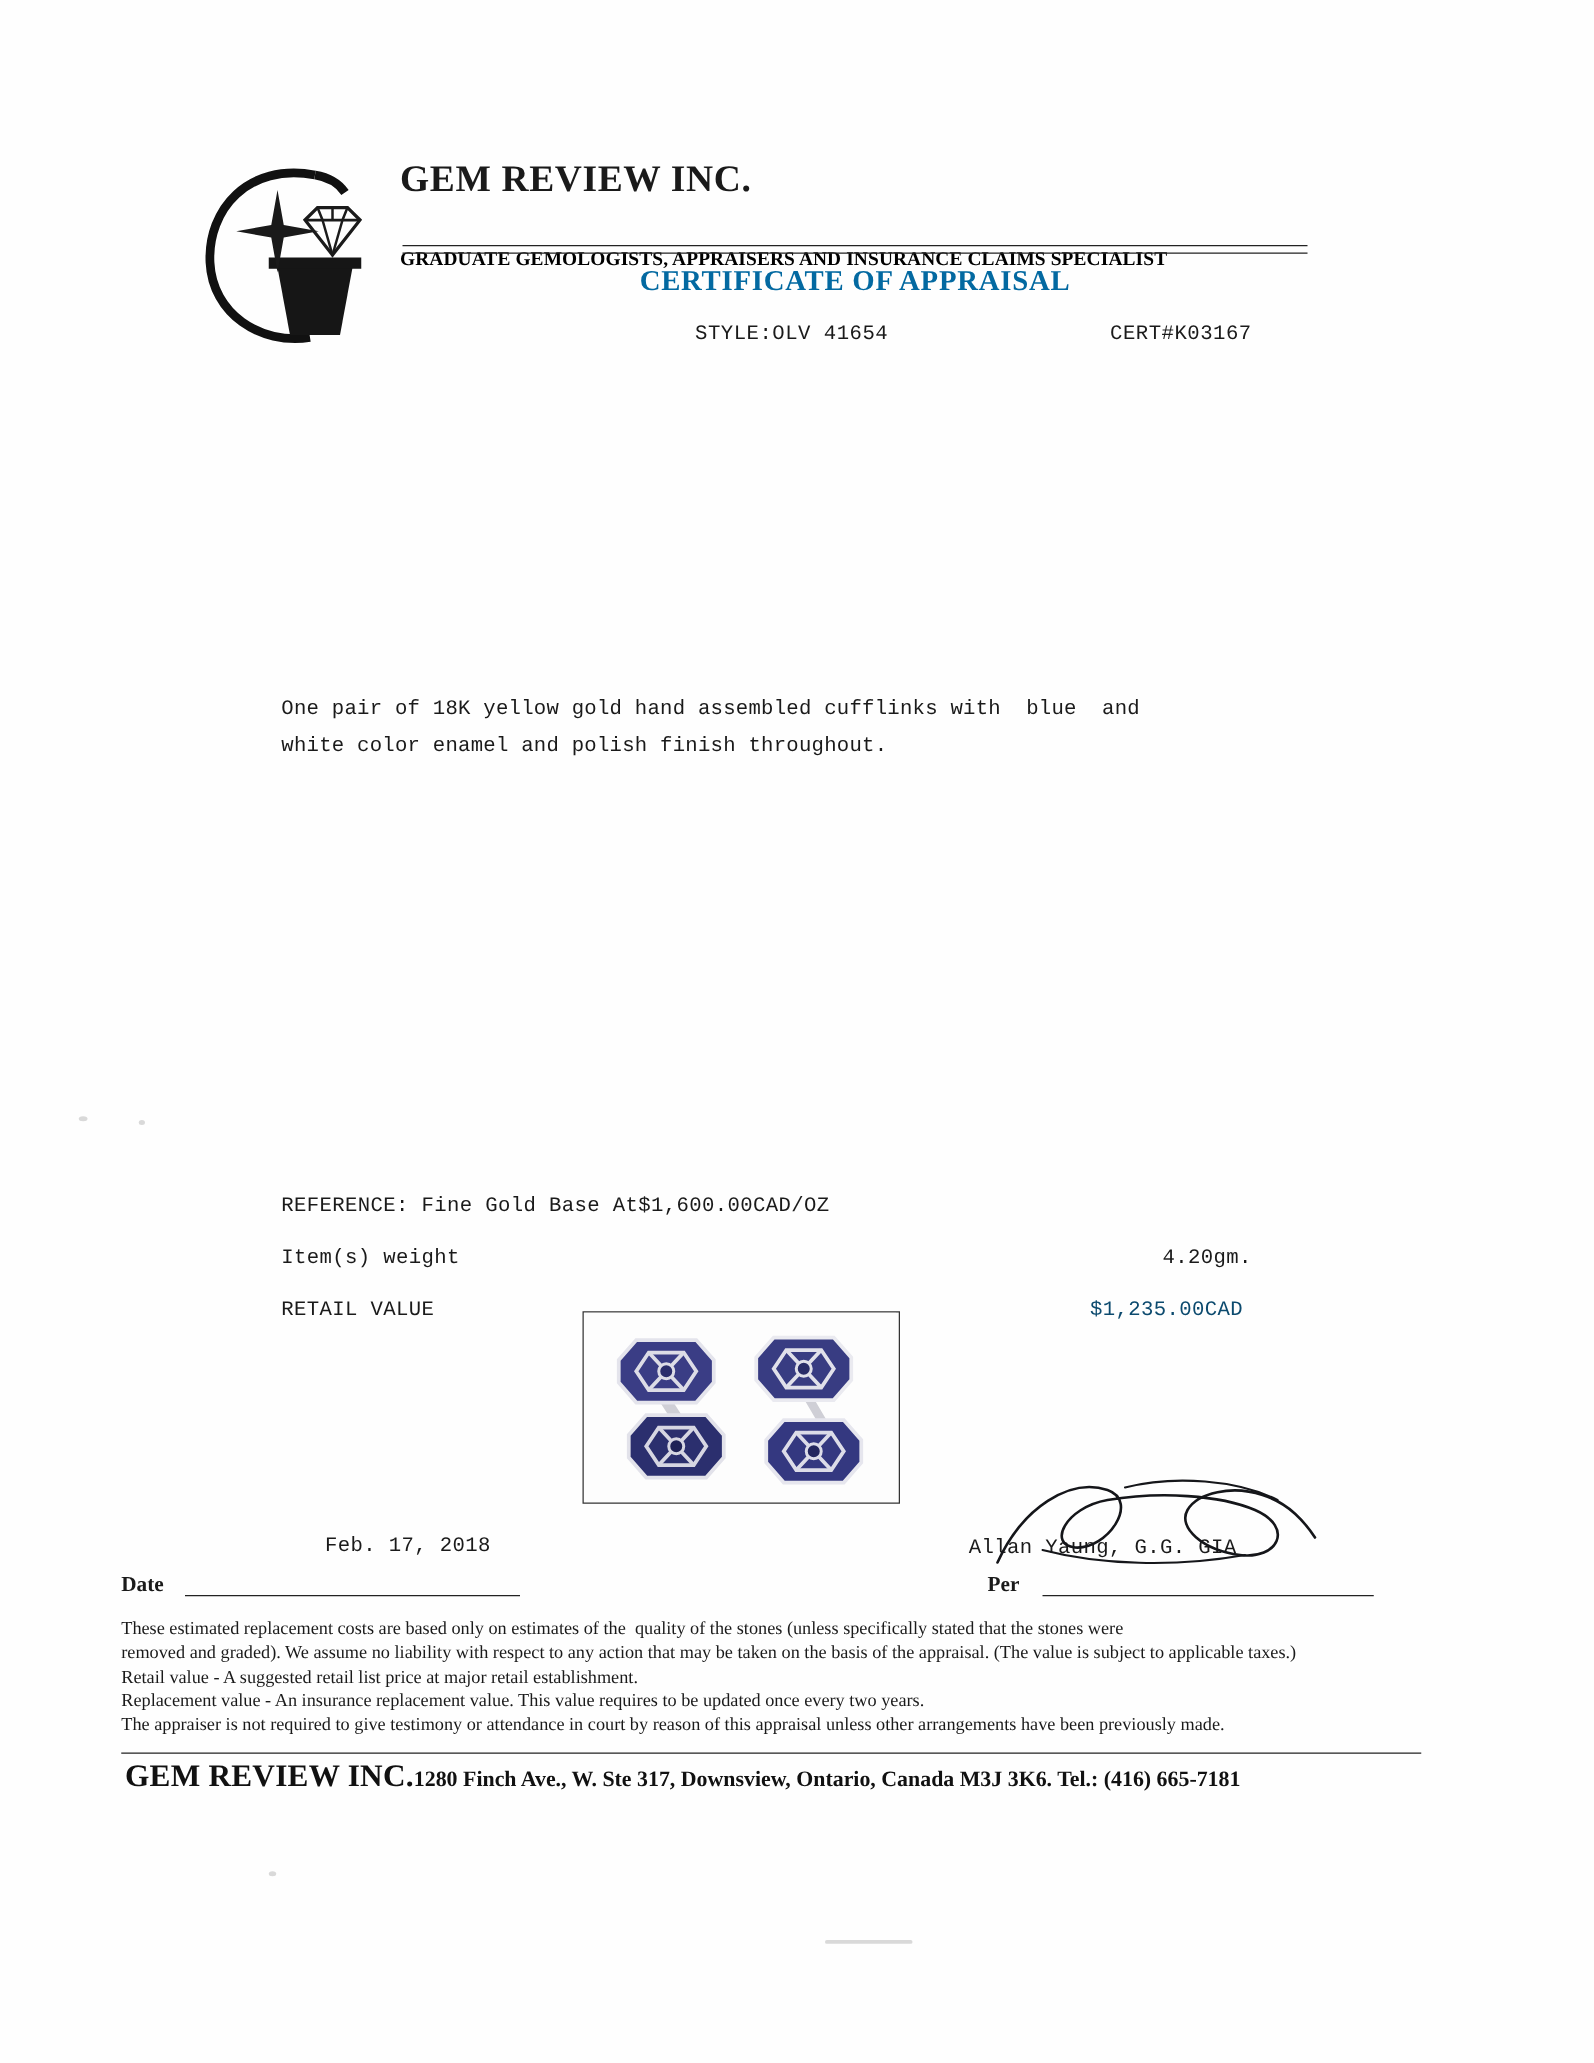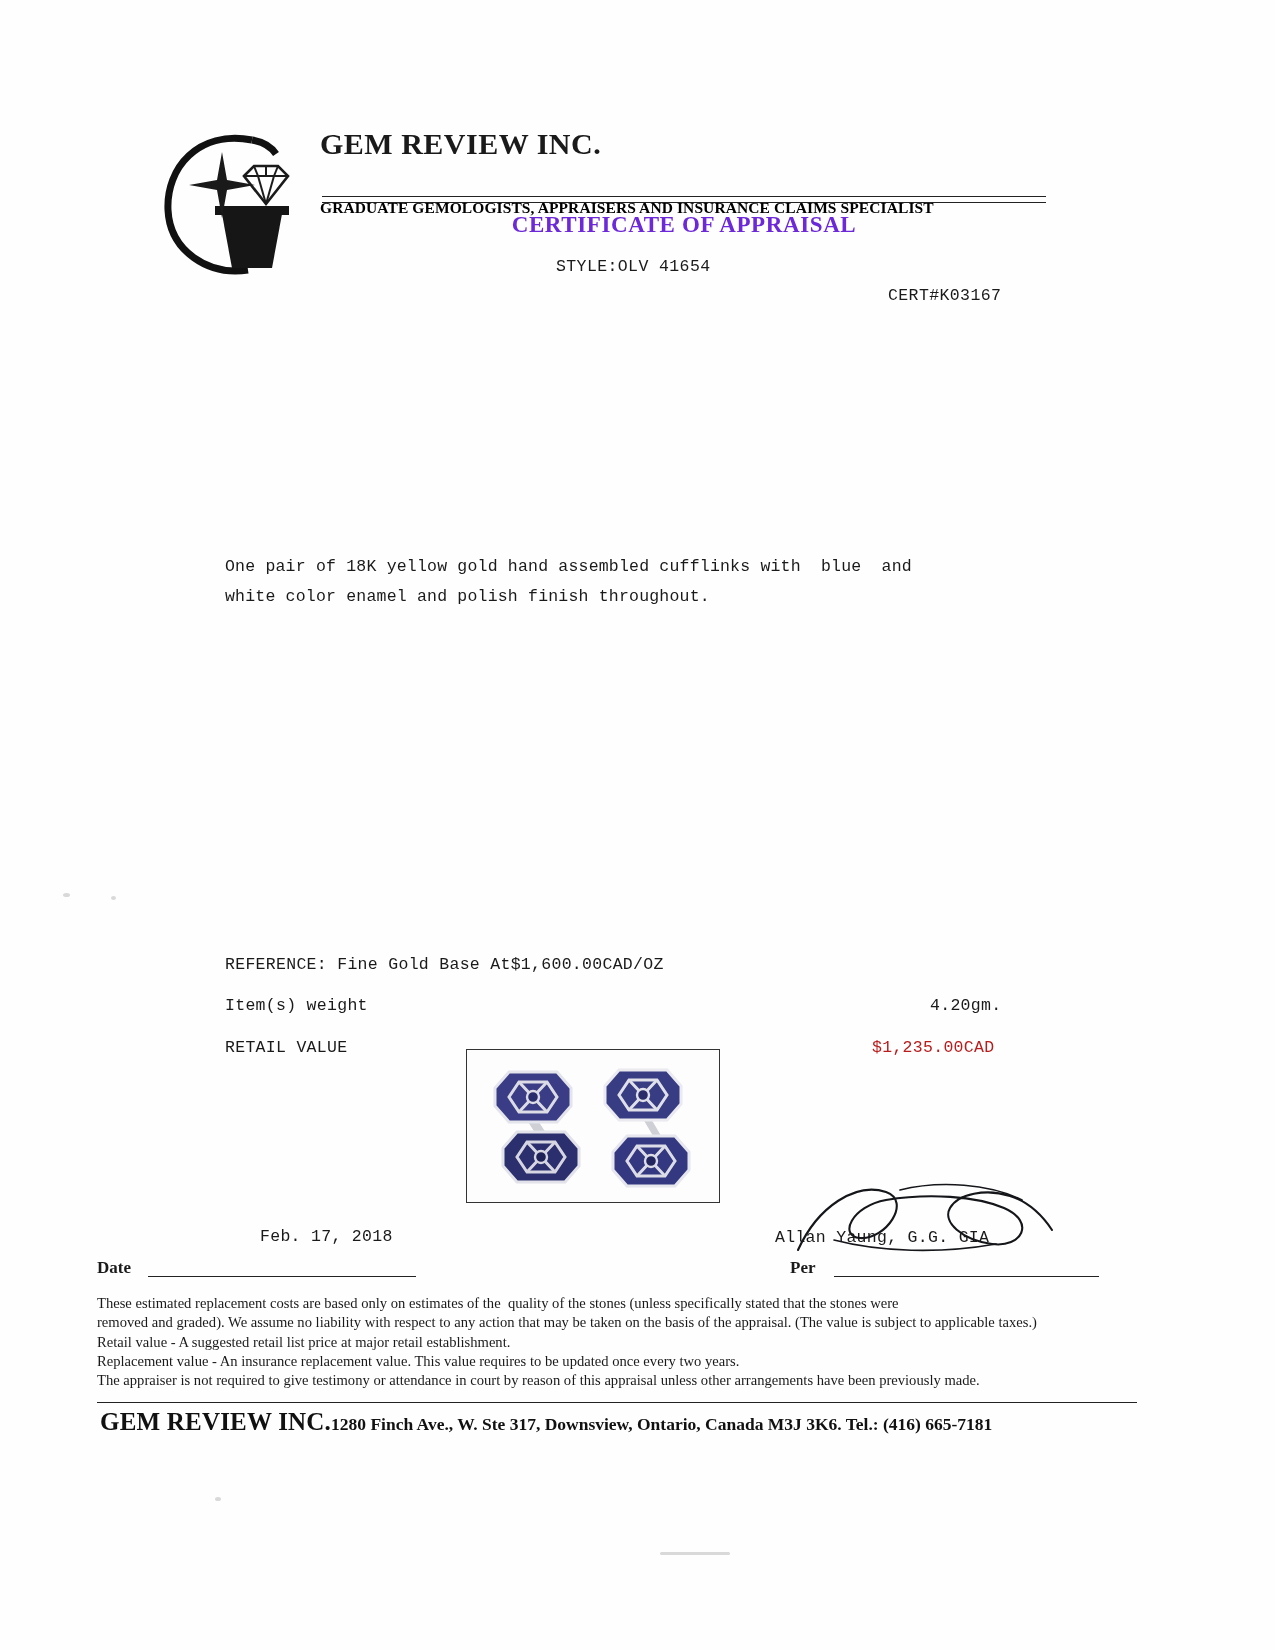--- a/index.html
+++ b/index.html
@@ -66,42 +66,41 @@
   .cert-title {
     position: absolute;
     left: 322px;
     top: 212px;
     width: 724px;
     text-align: center;
     font-family: "Liberation Serif", serif;
     font-size: 23px;
     font-weight: bold;
     letter-spacing: 0.6px;
-    color: #6d28d9;
+    color: #0369a1;
   }
   .style-line {
     position: absolute;
     left: 556px;
     top: 257px;
     font-family: "Liberation Mono", monospace;
     font-size: 16.5px;
     letter-spacing: 0.4px;
     color: #1a1a1a;
     white-space: nowrap;
   }
   .cert-num {
     position: absolute;
     left: 888px;
     top: 257px;
     font-family: "Liberation Mono", monospace;
     font-size: 16.5px;
     letter-spacing: 0.4px;
     color: #1a1a1a;
     white-space: nowrap;
-    margin-top: 29px;
   }
 
   
   .description {
     position: absolute;
     left: 225px;
     top: 552px;
     width: 820px;
     font-family: "Liberation Mono", monospace;
     font-size: 16.5px;
@@ -153,21 +152,21 @@
     color: #1a1a1a;
     white-space: nowrap;
   }
   .retail-value {
     position: absolute;
     left: 872px;
     top: 1038px;
     font-family: "Liberation Mono", monospace;
     font-size: 16.5px;
     letter-spacing: 0.3px;
-    color: #b91c1c;
+    color: #0c4a6e;
     white-space: nowrap;
   }
 
   
   .photo-box {
     position: absolute;
     left: 466px;
     top: 1049px;
     width: 252px;
     height: 152px;

